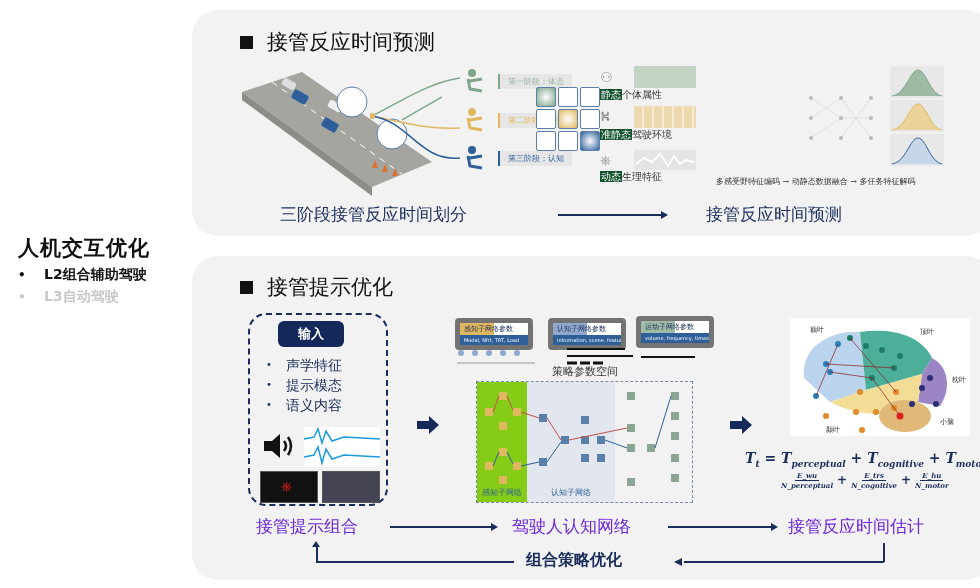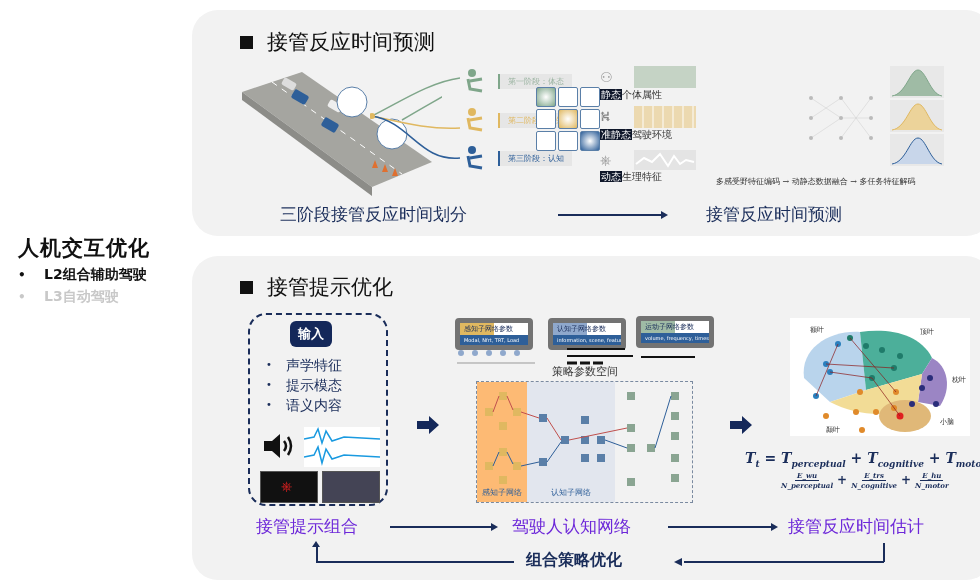--- a/index.html
+++ b/index.html
@@ -23,29 +23,29 @@
   .caption { position: absolute; font-size: 17px; color: #1a2d5a; }
   .hline { position: absolute; height: 1.5px; background: #1a2d5a; }
   .hline::after { content: ""; position: absolute; right: -2px; top: -3px; border-left: 7px solid #1a2d5a; border-top: 4px solid transparent; border-bottom: 4px solid transparent; }
   .stage { position: absolute; display: flex; align-items: center; }
   .stage .person { width: 30px; height: 28px; }
   .stage .label { margin-left: 6px; padding: 2px 8px; font-size: 8px; background: #e6e6e6; border-left: 2px solid; font-family: "DejaVu Serif", serif; }
 
   
   .feat { position: absolute; display: flex; flex-direction: column; }
   .feat-tag { font-size: 10px; font-family: "DejaVu Serif", serif; color: #333; }
-  .feat-tag .hl { background: #0f172a; color: #fff; padding: 0 1px; }
+  .feat-tag .hl { background: #14532d; color: #fff; padding: 0 1px; }
   .grid3 { position: absolute; left: 536px; top: 87px; display: grid; grid-template-columns: repeat(3, 20px); grid-template-rows: repeat(3, 20px); gap: 2px; }
   .grid3 div { background: #fff; border: 1px solid #5a7fa8; border-radius: 2px; }
   .hist { position: absolute; width: 54px; height: 32px; background: #e8e8e8; }
   .flowtxt { position: absolute; left: 716px; top: 176px; font-size: 8px; font-family: "DejaVu Serif", serif; color: #333; white-space: nowrap; }
 
   
   .input-box { position: absolute; left: 248px; top: 313px; width: 140px; height: 193px; border: 2px dashed #1a2d5a; border-radius: 18px; }
-  .input-btn { position: absolute; left: 40px; top: 6px; width: 42px; height: 26px; background: #14285a; color: #fff; font-size: 13px; font-weight: bold; border-radius: 6px; display: flex; align-items: center; justify-content: center; }
+  .input-btn { position: absolute; left: 28px; top: 6px; width: 66px; height: 26px; background: #14285a; color: #fff; font-size: 13px; font-weight: bold; border-radius: 6px; display: flex; align-items: center; justify-content: center; }
   .input-items { position: absolute; left: 16px; top: 40px; font-size: 14px; color: #1a2d5a; line-height: 20px; }
   .input-items .row { display: flex; }
   .input-items .b { width: 20px; font-size: 10px; }
   .speaker { position: absolute; left: 12px; top: 116px; }
   .wave { position: absolute; left: 54px; top: 112px; width: 76px; height: 40px; }
   .screen { position: absolute; top: 156px; width: 58px; height: 32px; background: #111; border: 1px solid #555; }
 
   .bigarrow { position: absolute; width: 22px; height: 18px; }
 
   .param-box { position: absolute; width: 78px; border: 5px solid #737373; border-radius: 4px; overflow: hidden; }
@@ -277,21 +277,21 @@
     </g>
   <line x1="2" y1="18" x2="80" y2="18" stroke="#999"></line>
   <line x1="112" y1="4" x2="170" y2="4" stroke="#111" stroke-width="2"></line>
   <line x1="112" y1="11" x2="178" y2="11" stroke="#111" stroke-width="2"></line>
   <line x1="112" y1="18" x2="150" y2="18" stroke="#111" stroke-width="3" stroke-dasharray="10,3"></line>
   <line x1="186" y1="12" x2="240" y2="12" stroke="#111" stroke-width="2"></line>
 </svg>
 <div class="strategy-label">策略参数空间</div>
 
 <div class="net">
-  <div class="sub" style="left:0;width:50px;background:#fdba74;">
+  <div class="sub" style="left:0;width:50px;background:#84cc16;">
       <div class="sublabel">感知子网络</div>
     </div>
   <div class="sub" style="left:50px;width:88px;background:#e2e6ee;">
       <div class="sublabel">认知子网络</div>
     </div>
   <svg style="position:absolute;left:0;top:0;" width="217" height="110">
     <g fill="#e0b860">
         <rect x="8" y="26" width="8" height="8"></rect>
         <rect x="22" y="10" width="8" height="8"></rect>
         <rect x="22" y="40" width="8" height="8"></rect>

